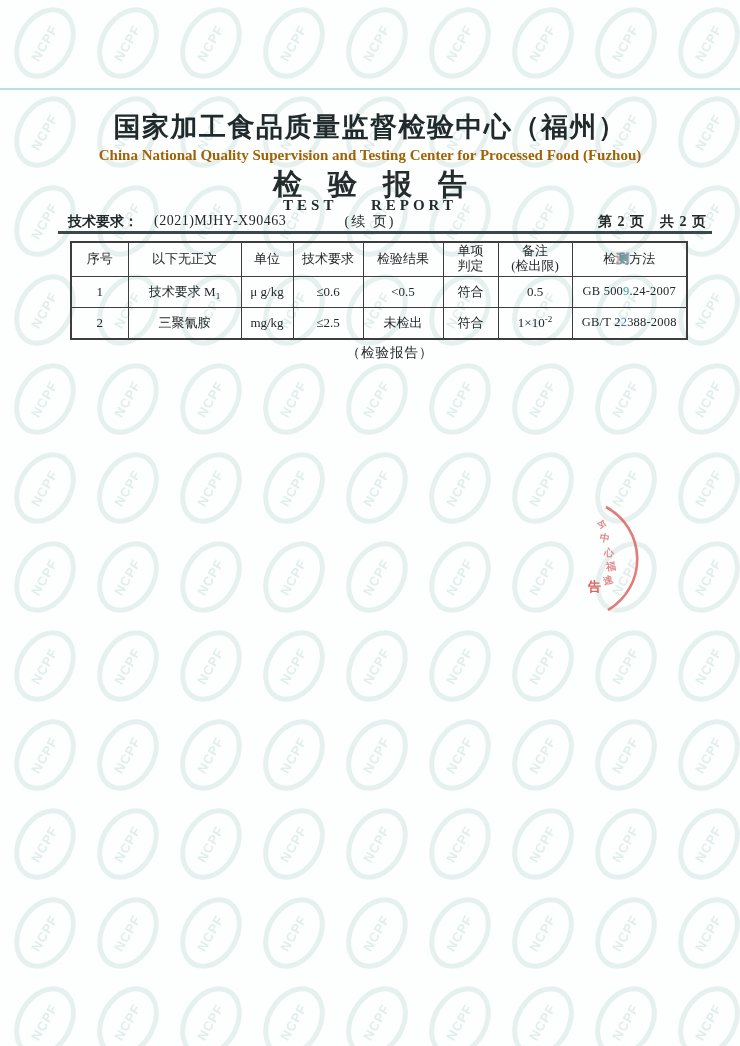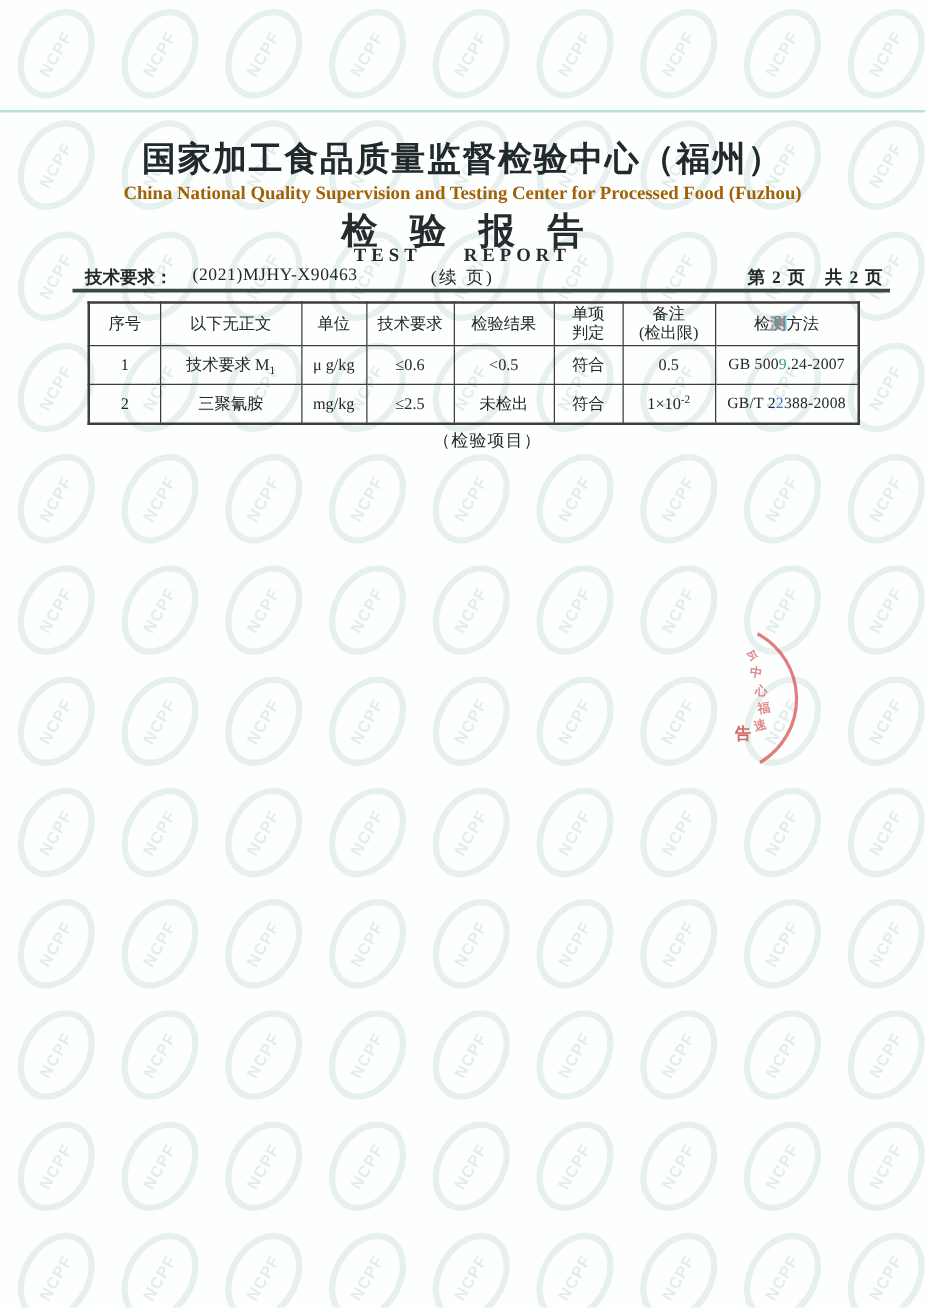--- a/index.html
+++ b/index.html
@@ -456,21 +456,21 @@
     <td>mg/kg</td>
     <td>≤2.5</td>
     <td>未检出</td>
     <td>符合</td>
     <td><span>1×10</span><sup class="s2">-2</sup></td>
     <td class="method"><span>GB/T 2</span><span class="mark-blue">2</span><span>388-2008</span></td>
   </tr>
 </tbody>
   </table>
 
-<div class="footer-note">（检验项目）</div>
+<div class="footer-note">（检验报告）</div>
 
 <svg class="stamp" width="100" height="140" viewBox="0 0 100 140">
   <path d="M 36 12 A 59 59 0 0 1 38 115" fill="none" stroke="#d85c5c" stroke-width="2.6" opacity="0.8"></path>
   <text x="27" y="32" transform="rotate(18 30 28)">今</text>
   <text x="30" y="46" transform="rotate(10 33 42)">中</text>
   <text x="34" y="61">心</text>
   <text x="36" y="75" transform="rotate(-8 39 71)">福</text>
   <text x="33" y="89" transform="rotate(-15 36 85)">速</text>
   <text class="tail" x="18" y="96">告</text>
 </svg>

